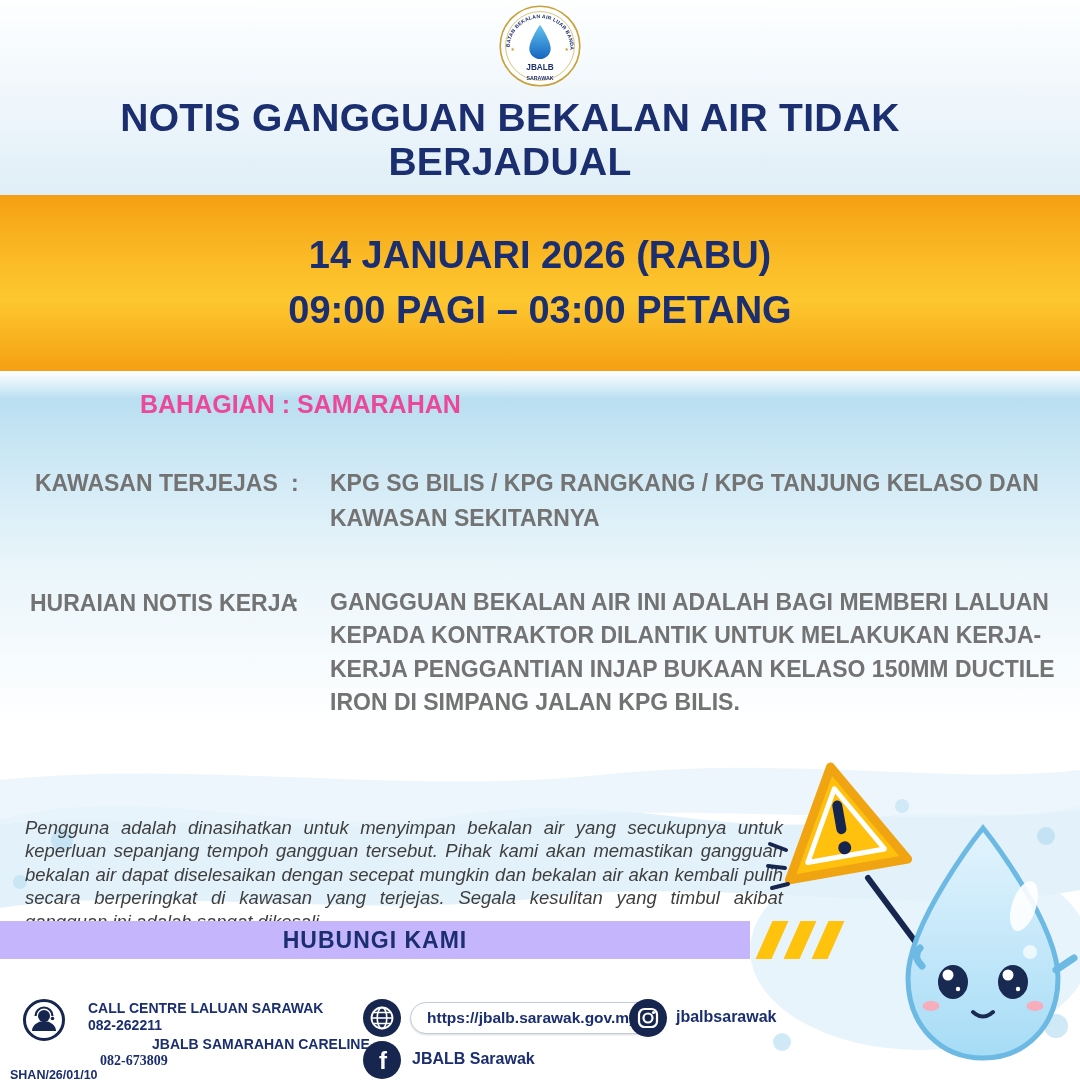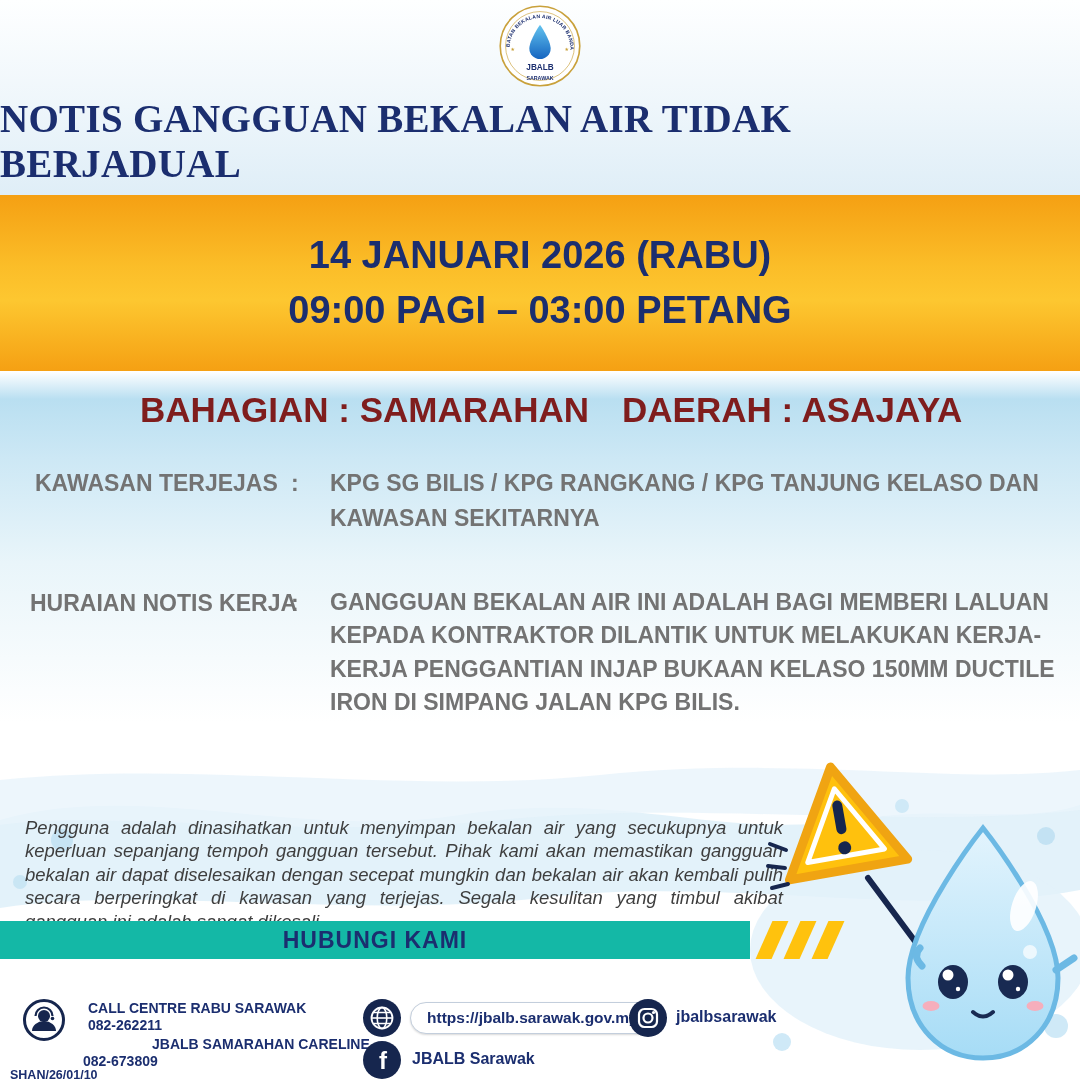--- a/index.html
+++ b/index.html
@@ -4,62 +4,62 @@
 <style>
   * { margin:0; padding:0; box-sizing:border-box; }
   html,body { width:1080px; height:1080px; }
   body { font-family:"Liberation Sans", sans-serif; }
   .page { position:relative; width:1080px; height:1080px; overflow:hidden; background:#ffffff; }
   .abs { position:absolute; }
 
   .top-header { left:0; top:0; width:1080px; height:195px;
     background:linear-gradient(180deg,#feffff 0%,#eef6fb 55%,#dfeef7 100%); }
   .logo-wrap { left:499px; top:5px; }
-  .main-title { left:0; top:96px; width:1020px; text-align:left;
-    font-size:39px; font-weight:800; color:#1b2e6f; letter-spacing:0.3px;font-family:Liberation Serif, serif; }
+  .main-title { left:0; top:96px; width:1020px; text-align:center;
+    font-size:39px; font-weight:800; color:#1b2e6f; letter-spacing:0.3px; }
 
   .date-banner { left:0; top:195px; width:1080px; height:176px;
     background:linear-gradient(180deg,#f5a013 0%,#fbbd28 40%,#fdc730 60%,#f5a013 100%);
     display:flex; flex-direction:column; align-items:center; justify-content:center; gap:12px;text-align:center; }
   .date-line, .time-line { font-size:38px; font-weight:800; color:#1b2e6f; }
 
   .blue-fade { left:0; top:371px; width:1080px; height:400px;
     background:linear-gradient(180deg,#ffffff 0%,#b9dff1 7%,#cde8f5 22%,#e9f5fa 48%,#ffffff 88%); }
 
-  .loc { font-size:35px; font-weight:800; color:#7f1d1d; white-space:nowrap; }
+  .loc { font-size:25px; font-weight:800; color:#ec4899; white-space:nowrap; }
   .loc-bahagian { left:140px; top:390px; }
   .loc-daerah { left:622px; top:390px; }
 
   .dl { font-size:23px; font-weight:800; color:#737373; line-height:1.5; }
   .lbl-kawasan { left:35px; top:466px; }
   .col-kawasan { left:291px; top:466px; }
   .val-kawasan { left:330px; top:466px; width:730px; }
   .lbl-huraian { left:30px; top:586px; }
   .col-huraian { left:291px; top:586px; }
   .val-huraian { left:330px; top:586px; width:730px; line-height:1.45; }
 
   .splash { left:0; top:740px; z-index:0; }
 
   .advisory { left:25px; top:816px; width:758px; z-index:2;
     font-size:18.5px; font-style:italic; color:#3e3e3e; line-height:1.27; text-align:justify; }
 
-  .contact-bar { left:0; top:921px; width:750px; height:38px; background:#14b8a6; z-index:2;
+  .contact-bar { left:0; top:921px; width:750px; height:38px; background:#c4b5fd; z-index:2;
     display:flex; align-items:center; justify-content:center;
     font-size:23px; font-weight:800; color:#1b2e6f; letter-spacing:1px; }
   .bar-stripe { top:921px; width:16px; height:38px; background:#ffc20d; transform:skewX(-24deg); z-index:2; }
   .stripe1 { left:764px; } .stripe2 { left:792px; } .stripe3 { left:820px; }
 
   .c-text { font-weight:800; color:#1b2e6f; z-index:2; white-space:nowrap; }
   .sm { font-size:14px; }
   .md { font-size:16px; }
   .icon-call { left:22px; top:998px; z-index:2; }
   .cc-label { left:88px; top:1000px; }
   .cc-phone { left:88px; top:1017px; }
   .cl-label { left:104px; top:1036px;margin-left:48px; }
-  .cl-phone { left:83px; top:1053px; }
+  .cl-phone { left:100px; top:1053px;font-family:Liberation Serif, serif; }
   .reference { left:10px; top:1068px; font-size:12.5px; }
 
   .icon-globe { left:362px; top:998px; z-index:2; }
   .website-pill { left:410px; top:1002px; z-index:2; background:#ffffff;
     border:1.5px solid #c3cedc; border-radius:17px; padding:6px 16px;
     font-size:15.5px; font-weight:800; color:#1b2e6f; box-shadow:0 1px 2px rgba(0,0,0,.15); white-space:nowrap; }
   .icon-fb { left:362px; top:1040px; z-index:2; }
   .fb-label { left:412px; top:1050px; }
   .icon-ig { left:628px; top:998px; z-index:2; }
   .ig-label { left:676px; top:1008px; }
@@ -98,21 +98,20 @@
   <div class="abs main-title">NOTIS GANGGUAN BEKALAN AIR TIDAK BERJADUAL</div>
 
   <div class="abs date-banner">
     <div class="date-line">14 JANUARI 2026 (RABU)</div>
     <div class="time-line">09:00 PAGI – 03:00 PETANG</div>
   </div>
 
   <div class="abs blue-fade"></div>
 
   <div class="abs loc loc-bahagian">BAHAGIAN : SAMARAHAN</div>
-  <div class="abs loc loc-daerah">DAERAH : ASAJAYA</div>
 
   <div class="abs dl lbl-kawasan">KAWASAN TERJEJAS</div>
   <div class="abs dl col-kawasan">:</div>
   <div class="abs dl val-kawasan">KPG SG BILIS / KPG RANGKANG / KPG TANJUNG KELASO DAN KAWASAN SEKITARNYA</div>
 
   <div class="abs dl lbl-huraian">HURAIAN NOTIS KERJA</div>
   <div class="abs dl col-huraian">:</div>
   <div class="abs dl val-huraian">GANGGUAN BEKALAN AIR INI ADALAH BAGI MEMBERI LALUAN KEPADA KONTRAKTOR DILANTIK UNTUK MELAKUKAN KERJA-KERJA PENGGANTIAN INJAP BUKAAN KELASO 150MM DUCTILE IRON DI SIMPANG JALAN KPG BILIS.</div>
 
   <svg class="abs splash" width="1080" height="340" viewBox="0 0 1080 340">
@@ -139,21 +138,21 @@
 
   <div class="abs icon-call">
     <svg width="44" height="44" viewBox="0 0 44 44">
       <circle cx="22" cy="22" r="19.5" fill="#ffffff" stroke="#16264e" stroke-width="3"></circle>
       <circle cx="22" cy="18" r="6" fill="#16264e"></circle>
       <path d="M10,33 a12,10 0 0 1 24,0 Z" fill="#16264e"></path>
       <path d="M13.5,18 a8.5,8.5 0 0 1 17,0" fill="none" stroke="#16264e" stroke-width="2.2"></path>
       <circle cx="30.5" cy="20.5" r="1.8" fill="#16264e"></circle>
     </svg>
   </div>
-  <div class="abs c-text sm cc-label">CALL CENTRE RABU SARAWAK</div>
+  <div class="abs c-text sm cc-label">CALL CENTRE LALUAN SARAWAK</div>
   <div class="abs c-text sm cc-phone">082-262211</div>
   <div class="abs c-text sm cl-label">JBALB SAMARAHAN CARELINE</div>
   <div class="abs c-text sm cl-phone">082-673809</div>
   <div class="abs c-text reference">SHAN/26/01/10</div>
 
   <div class="abs icon-globe">
     <svg width="40" height="40" viewBox="0 0 40 40">
       <circle cx="20" cy="20" r="19" fill="#16264e"></circle>
       <circle cx="20" cy="20" r="10.5" fill="none" stroke="#ffffff" stroke-width="1.8"></circle>
       <ellipse cx="20" cy="20" rx="4.8" ry="10.5" fill="none" stroke="#ffffff" stroke-width="1.6"></ellipse>

